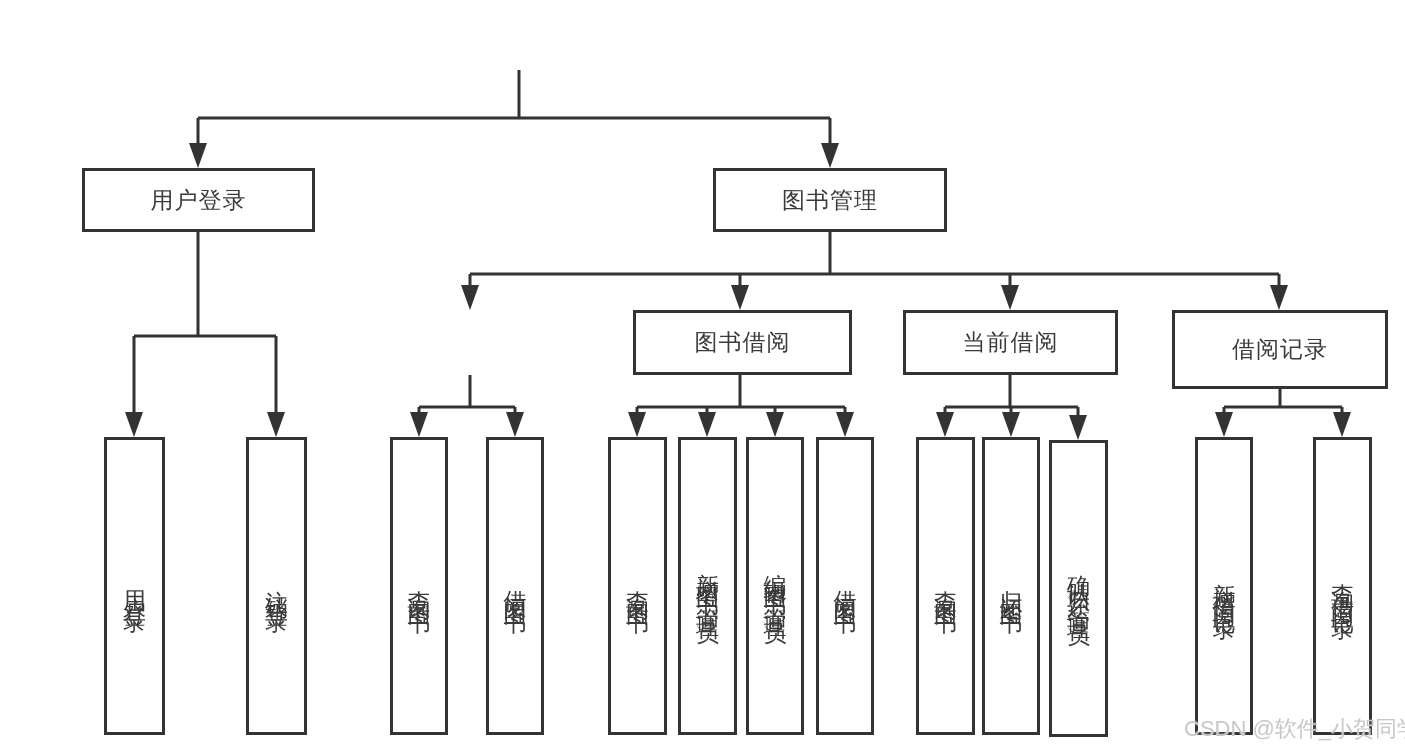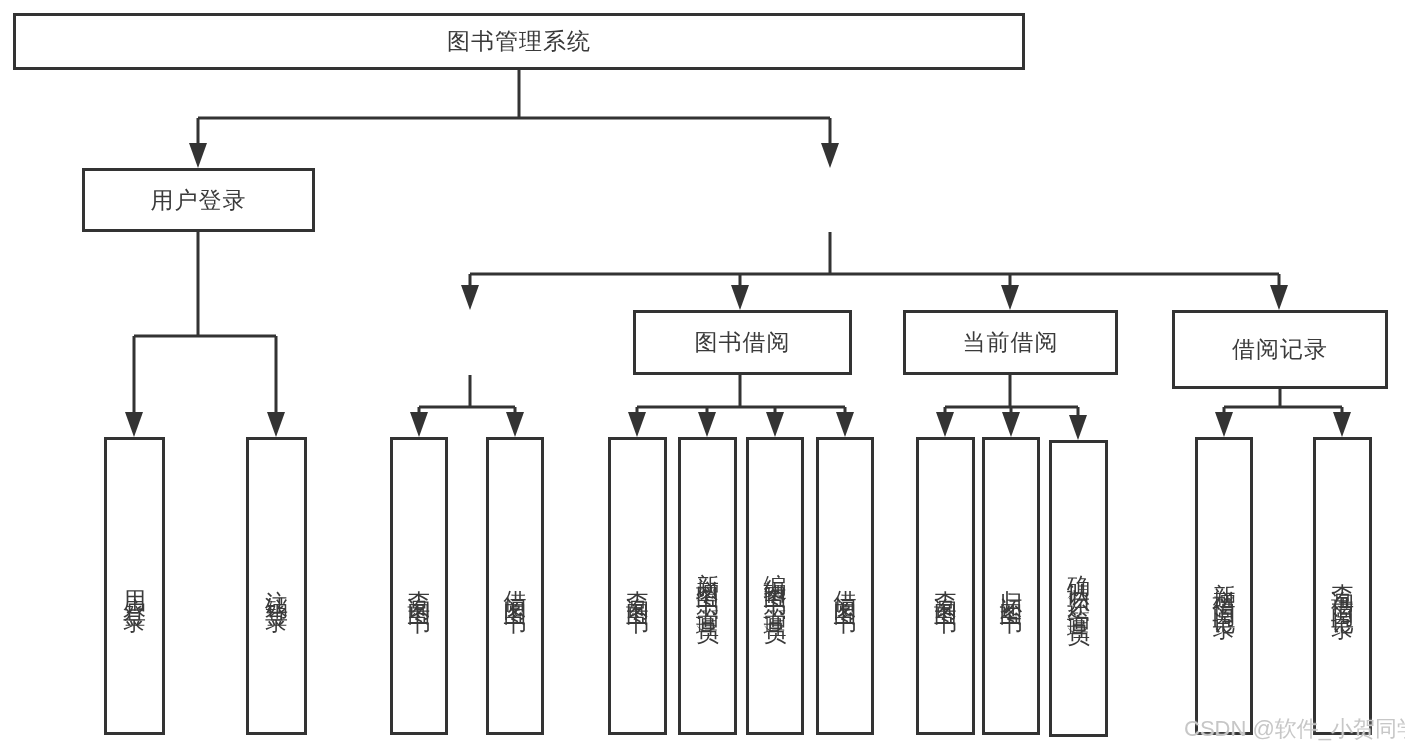--- a/index.html
+++ b/index.html
@@ -54,26 +54,26 @@
         <polygon points="775,437 766,412 784,412" fill="#333333"></polygon>
         <polygon points="845,437 836,412 854,412" fill="#333333"></polygon>
         <polygon points="945,437 936,412 954,412" fill="#333333"></polygon>
         <polygon points="1011,437 1002,412 1020,412" fill="#333333"></polygon>
         <polygon points="1078,440 1069,415 1087,415" fill="#333333"></polygon>
         <polygon points="1224,437 1215,412 1233,412" fill="#333333"></polygon>
         <polygon points="1342,437 1333,412 1351,412" fill="#333333"></polygon>
       </g>
   </svg>
 
-  <div class="box hbox" style="left:13px;top:13px;width:1012px;height:57px">
-    <span class="lbl">图书管理系统</span>
-  </div>
 
   <div class="box hbox" style="left:82px;top:168px;width:233px;height:64px">
     <span class="lbl">用户登录</span>
+  </div>
+  <div class="box hbox" style="left:713px;top:168px;width:234px;height:64px">
+    <span class="lbl">图书管理</span>
   </div>
 
   <div class="box hbox" style="left:633px;top:310px;width:219px;height:65px">
     <span class="lbl">图书借阅</span>
   </div>
   <div class="box hbox" style="left:903px;top:310px;width:215px;height:65px">
     <span class="lbl">当前借阅</span>
   </div>
   <div class="box hbox" style="left:1172px;top:310px;width:216px;height:79px">
     <span class="lbl">借阅记录</span>

